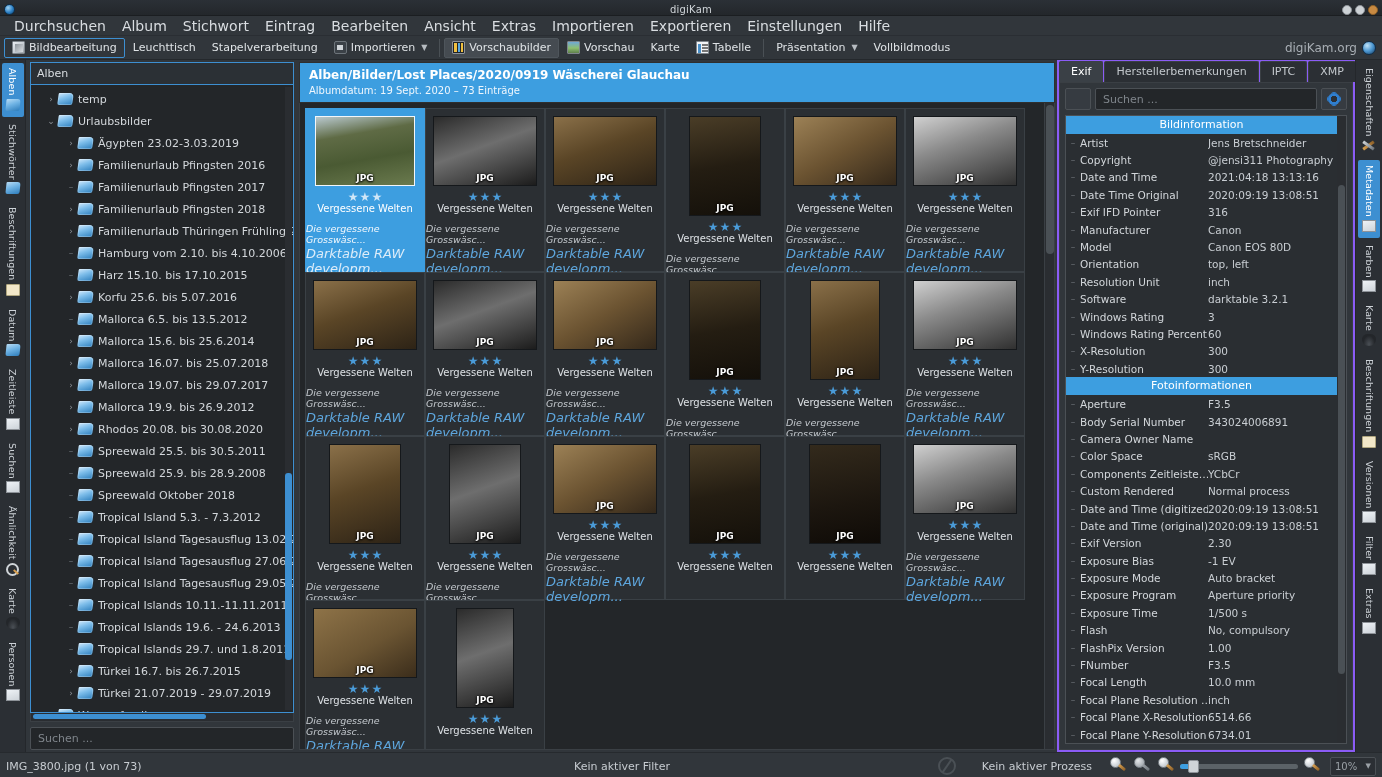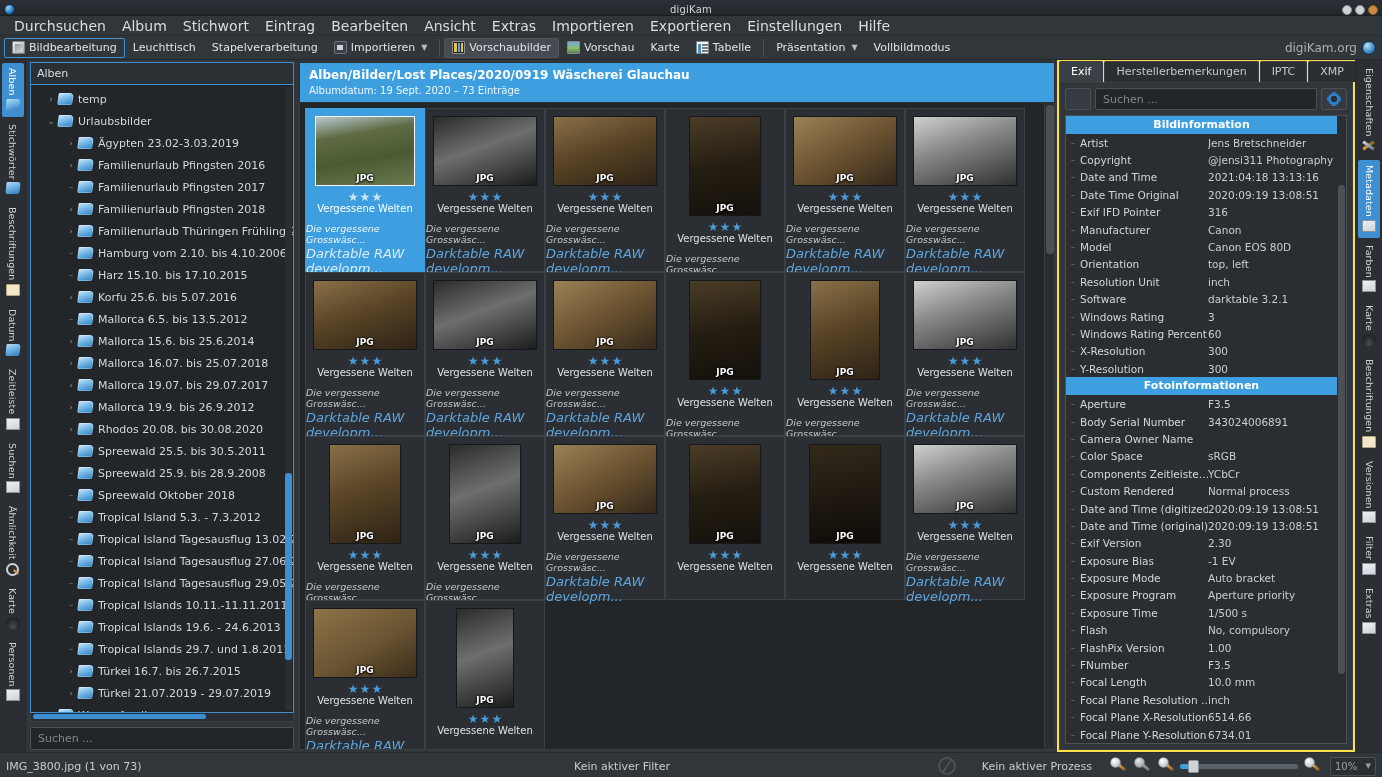--- a/index.html
+++ b/index.html
@@ -222,21 +222,21 @@
     width: 10px; background: #2a2d31; position: relative; flex: 0 0 auto;
     border-left: 1px solid #3a3f44;
   }
   #gridscroll .gthumb {
     position: absolute; left: 1px; width: 8px; top: 2px; height: 23%;
     background: #4a5055; border-radius: 4px;
   }
 
   
   #rightpanel {
-    width: 298px; flex: 0 0 auto; background: #fde047;
+    width: 298px; flex: 0 0 auto; background: #8b5cf6;
     display: flex; flex-direction: column; padding: 2px 2px 2px 2px;
   }
   #rtabs { display: flex; height: 20px; align-items: flex-end; }
   .rtab {
     padding: 3px 11px 4px 11px; font-size: 11px; color: #c2c7cc;
     background: #2b2f34; border: 1px solid #3a3f44; border-bottom: none;
     margin-right: 1px; cursor: default; border-radius: 2px 2px 0 0;
   }
   .rtab.sel { background: #3a4046; color: #ffffff; }
   #rbody { flex: 1 1 auto; border: 1px solid #3a3f44; background:#31363b; padding: 5px; display:flex; flex-direction:column;}
@@ -251,21 +251,21 @@
     display: flex; align-items: center; justify-content: center;
   }
   .gear {
     width: 12px; height: 12px; border-radius: 50%;
     background: radial-gradient(circle, #2b3036 0 3px, #2f7fd0 3px 12px);
     box-shadow: 0 -4px 0 -3px #2f7fd0, 0 4px 0 -3px #2f7fd0, -4px 0 0 -3px #2f7fd0, 4px 0 0 -3px #2f7fd0;
   }
   #metaouter { flex: 1 1 auto; margin-top: 5px; border: 1px solid #4b5055; background:#2a2e32; display:flex; overflow:hidden;}
   #metalist { flex: 1 1 auto; overflow: hidden; padding: 0; }
   .sect {
-    background: #3d9ee0; color: #ffffff; font-size: 11px; font-weight: bold;
+    background: #3d9ee0; color: #ffffff; font-size: 11px; font-weight: normal;
     text-align: center; padding: 2px 0 3px 0;
   }
   .mrow { display: flex; height: 17.4px; align-items: center; font-size: 10.5px; color: #d3d7db; }
   .mrow .tick { width: 14px; color: #6e747a; font-size: 9px; text-align: center; flex: 0 0 auto; }
   .mrow .k { width: 128px; flex: 0 0 auto; white-space: nowrap; overflow: hidden; }
   .mrow .v { flex: 1 1 auto; color: #c9ced3; white-space: nowrap; overflow: hidden; }
   #metascroll { width: 9px; background: #2a2d31; position: relative; flex:0 0 auto; }
   #metascroll .mthumb {
     position: absolute; left: 1px; width: 7px; top: 11%; height: 78%;
     background: #4a5055; border-radius: 4px;

